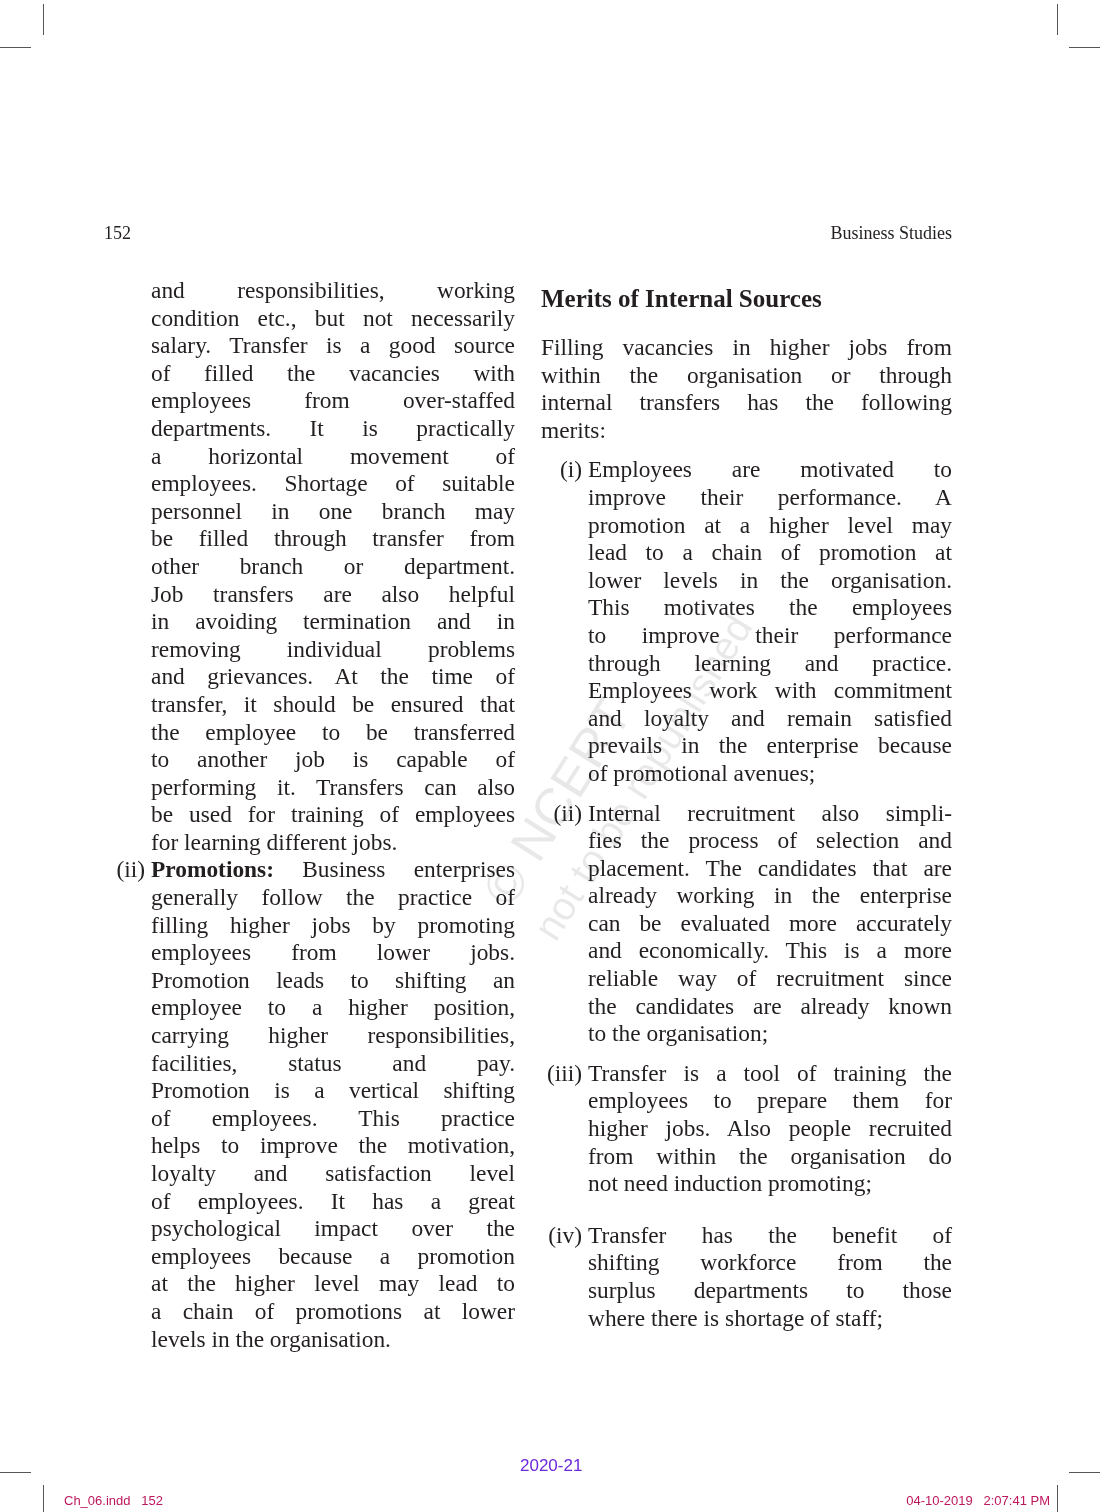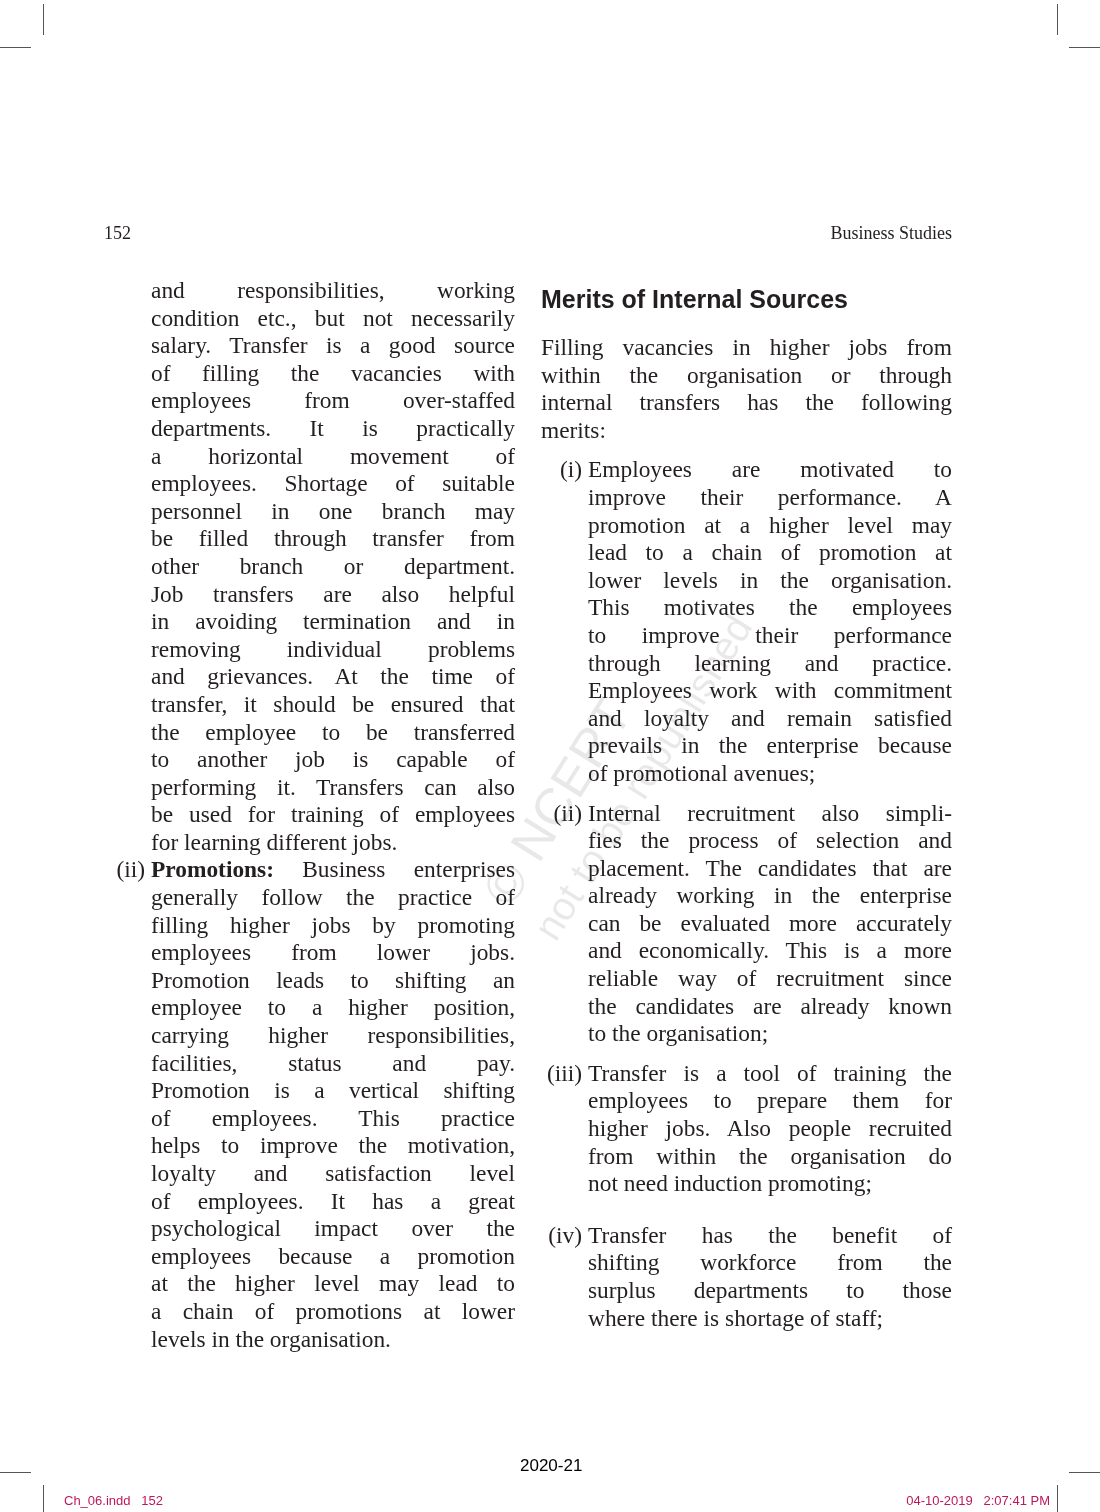--- a/index.html
+++ b/index.html
@@ -5,23 +5,23 @@
   html, body { margin: 0; padding: 0; background: #ffffff; }
   body { width: 1100px; height: 1512px; position: relative; overflow: hidden; color: #231f20; }
   .page { position: absolute; left: 0; top: 4px; width: 1100px; height: 1512px; }
   .crop { position: absolute; background: #555; }
   .running { position: absolute; font-family: "Liberation Serif", "DejaVu Serif", serif; font-size: 18px; color: #231f20; }
   .col { position: absolute; font-family: "Liberation Serif", "DejaVu Serif", serif; font-size: 23.4px; line-height: 27.6px; color: #231f20; }
   .col .line { display: block; text-align: justify; text-align-last: justify; white-space: nowrap; height: 27.6px; }
   .col .line.last { text-align-last: left; }
   .item { position: relative; }
   .label { position: absolute; text-align: right; white-space: nowrap; }
-  .heading { font-family: Liberation Sans, sans-serif; font-weight: bold; font-size: 25px; margin: 0; }
+  .heading { font-family: Liberation Serif, serif; font-weight: bold; font-size: 25px; margin: 0; }
   .bold { font-weight: bold; }
-  .footer-year { position: absolute; font-family: "Liberation Sans", "DejaVu Sans", sans-serif; font-size: 17px; color: #000000; }
+  .footer-year { position: absolute; font-family: "Liberation Sans", "DejaVu Sans", sans-serif; font-size: 17px; color: #6d28d9; }
   .slug { position: absolute; font-family: "Liberation Sans", "DejaVu Sans", sans-serif; font-size: 13px; color: #be185d; }
   .watermark { position: absolute; font-family: "Liberation Sans", "DejaVu Sans", sans-serif; color: rgba(0,0,0,0.09); transform-origin: left top; white-space: nowrap; pointer-events: none; }
 </style>
 </head>
 <body>
 
 <div class="page">
 
   <div class="crop" style="left:43px;top:0;width:1px;height:31px;"></div>
   <div class="crop" style="left:0;top:43px;width:31px;height:1px;"></div>
@@ -36,21 +36,21 @@
   <div class="running" style="right:148px;top:219px;">Business Studies</div>
 
   <div class="watermark" style="left:470px;top:880px;font-size:52px;transform:rotate(-58deg);">© NCERT</div>
   <div class="watermark" style="left:525px;top:920px;font-size:40px;transform:rotate(-58deg);">not to be republished</div>
 
   <div class="col" style="left:151px;top:273px;width:364px;">
     <div>
       <span class="line">and responsibilities, working</span>
       <span class="line">condition etc., but not necessarily</span>
       <span class="line">salary. Transfer is a good source</span>
-      <span class="line">of filling the vacancies with</span>
+      <span class="line">of filled the vacancies with</span>
       <span class="line">employees from over-staffed</span>
       <span class="line">departments. It is practically</span>
       <span class="line">a horizontal movement of</span>
       <span class="line">employees. Shortage of suitable</span>
       <span class="line">personnel in one branch may</span>
       <span class="line">be filled through transfer from</span>
       <span class="line">other branch or department.</span>
       <span class="line">Job transfers are also helpful</span>
       <span class="line">in avoiding termination and in</span>
       <span class="line">removing individual problems</span>

